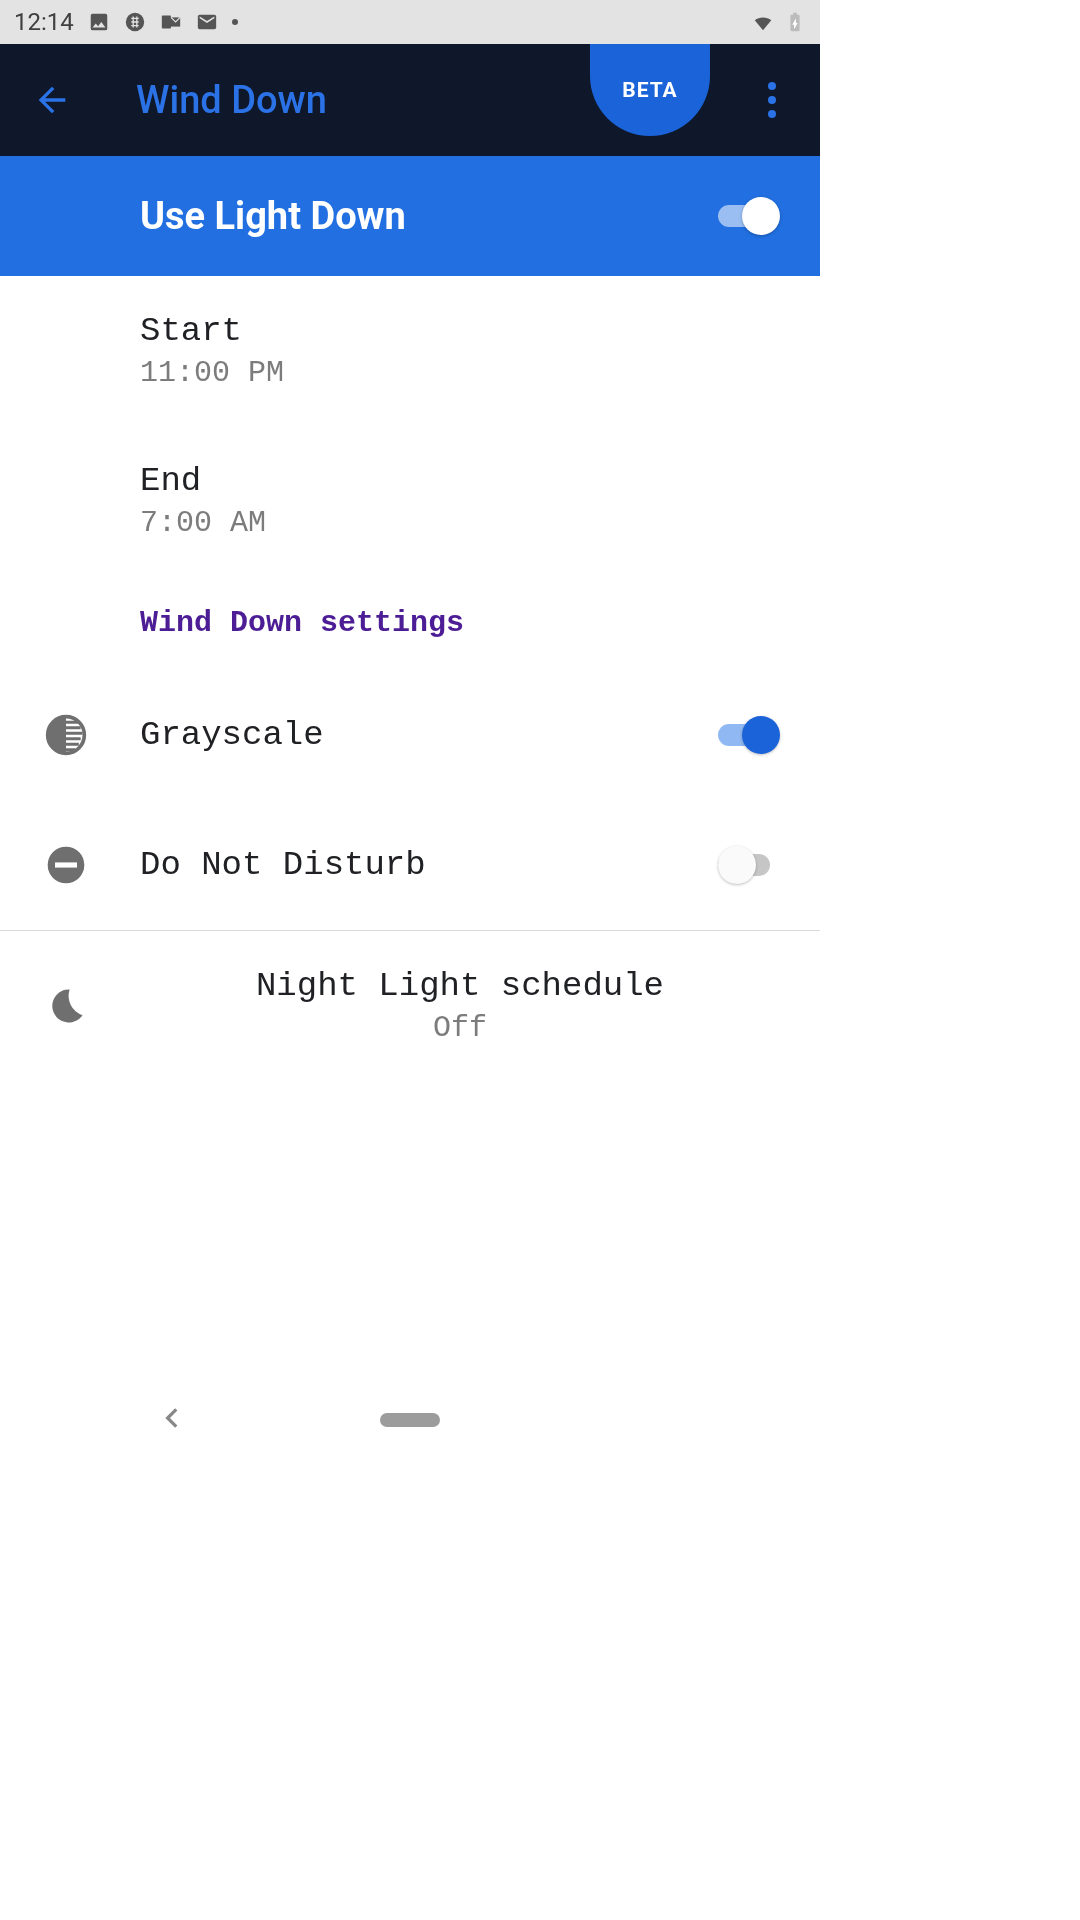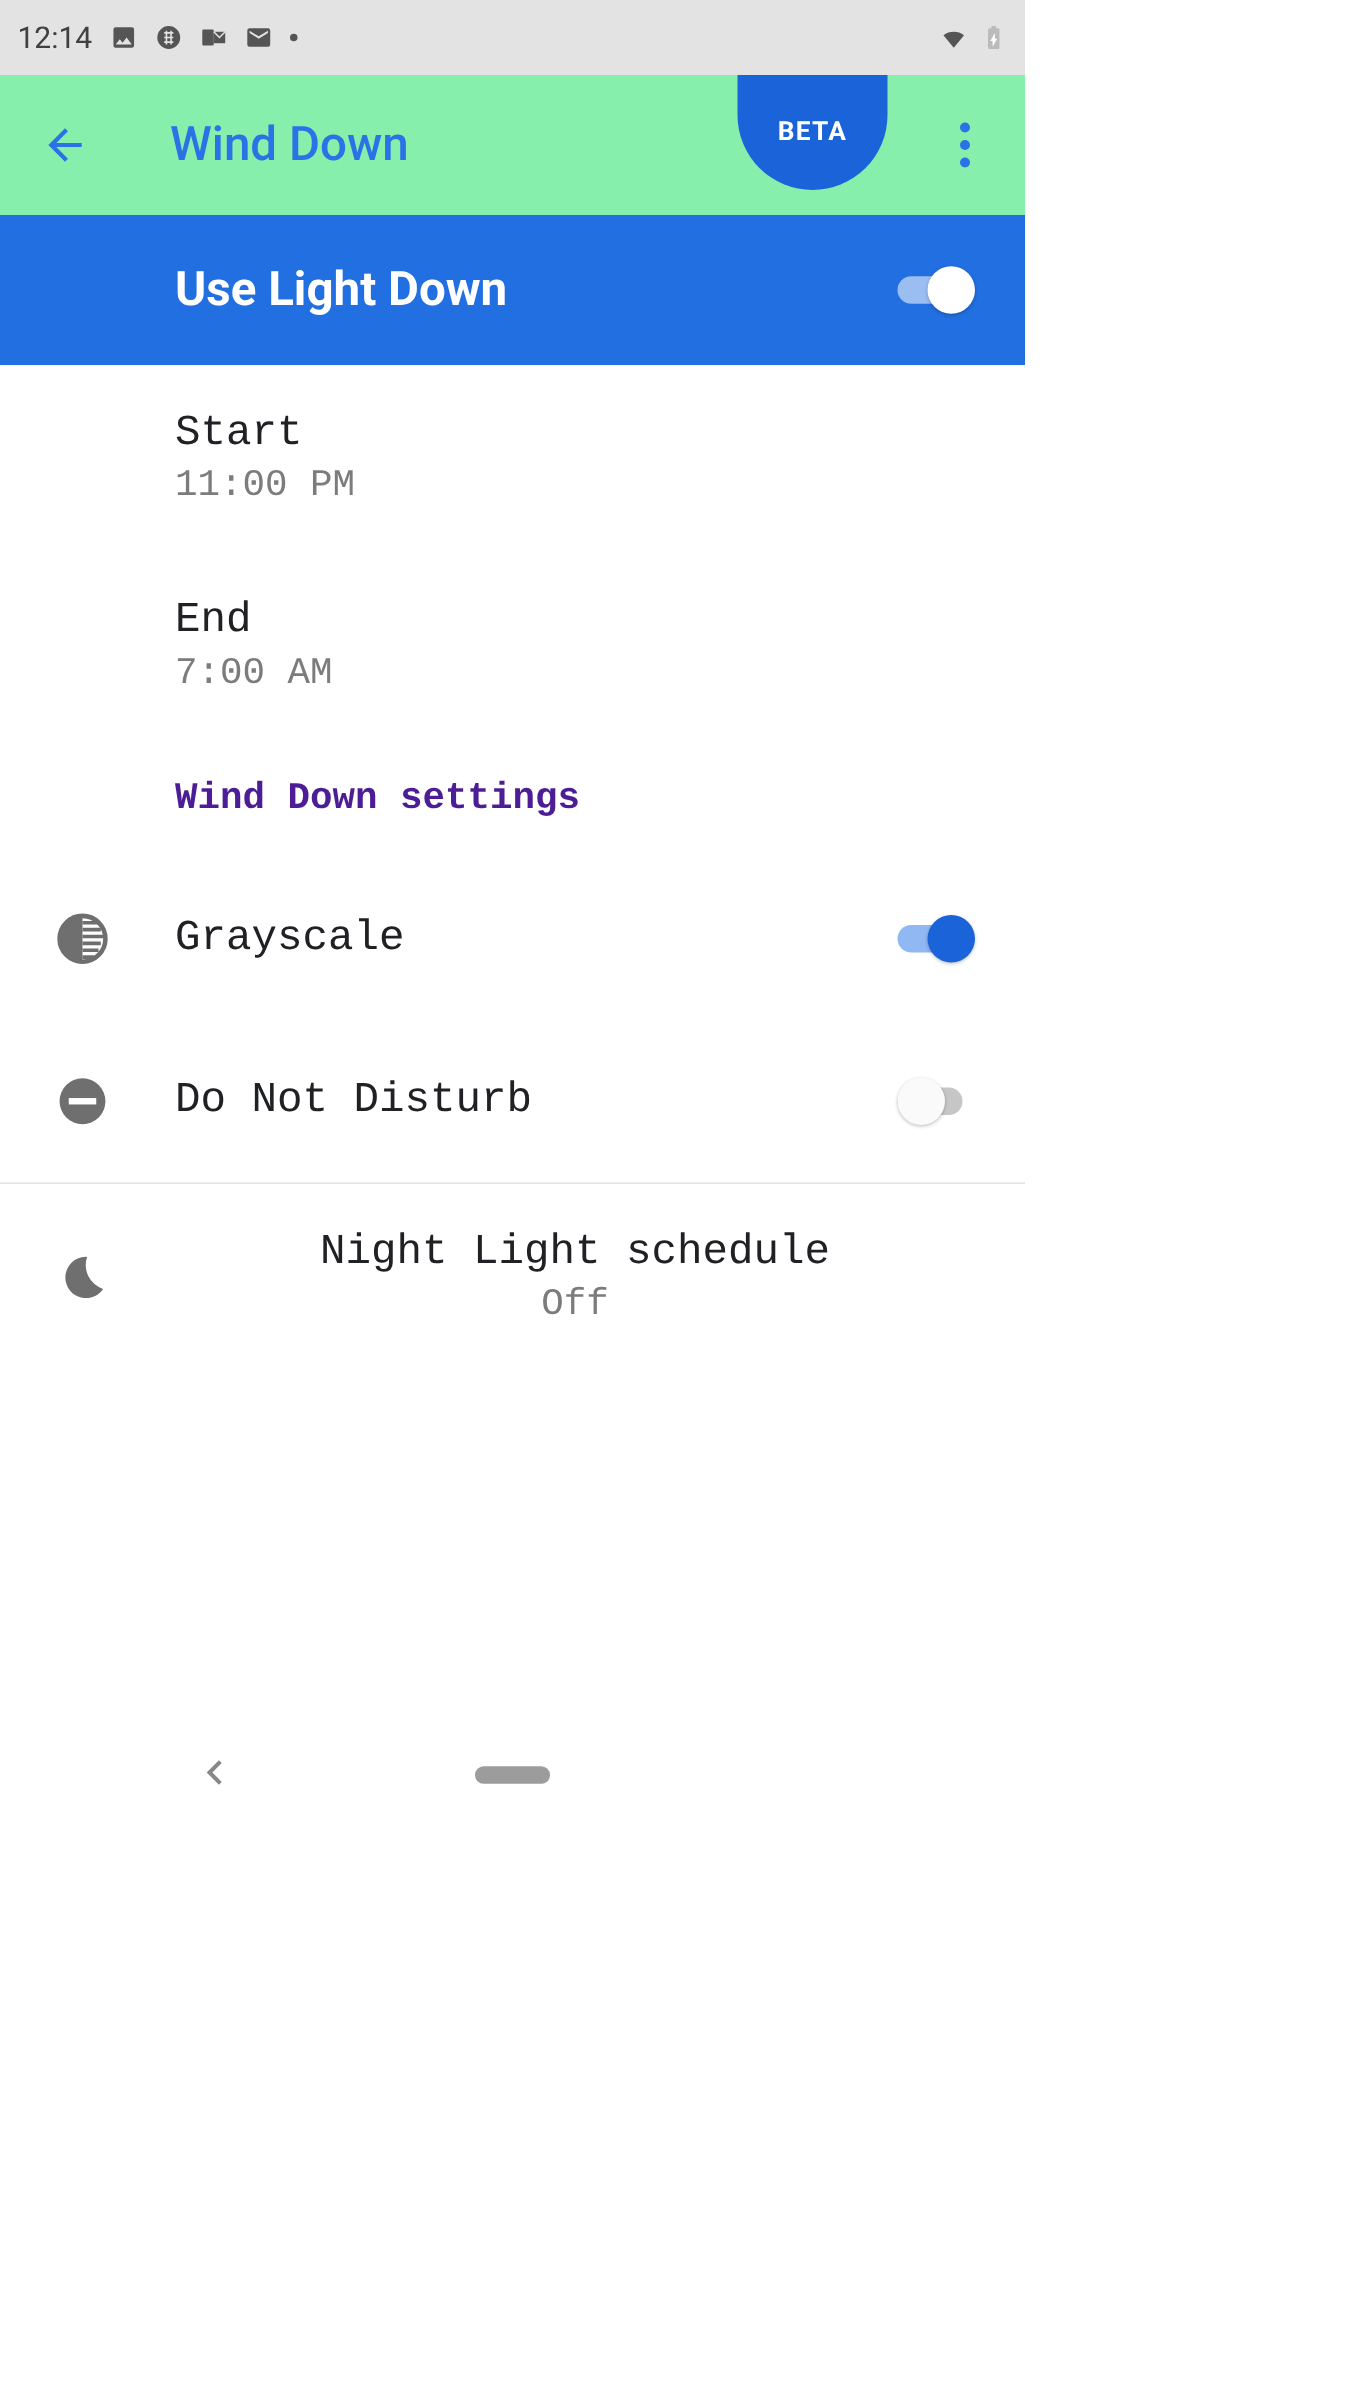--- a/index.html
+++ b/index.html
@@ -7,38 +7,38 @@
     width: 820px;
     height: 1455px;
     font-family: Roboto, "Helvetica Neue", Arial, sans-serif;
     background: #ffffff;
     color: #202124;
     overflow: hidden;
     position: relative;
   }
   
   .status-bar {
-    height: 60px;
+    height: 44px;
     background: #e3e3e3;
     display: flex;
     align-items: center;
     padding: 0 14px;
     font-size: 24px;
     color: #404040;
   }
   .status-left { display: flex; align-items: center; gap: 14px; }
   .status-time { font-weight: 400; }
   .status-right { margin-left: auto; display: flex; align-items: center; gap: 10px; }
   .status-icon { width: 22px; height: 22px; display: inline-flex; align-items: center; justify-content: center; }
   .status-icon svg { width: 22px; height: 22px; fill: #555; }
   .status-dot { width: 6px; height: 6px; border-radius: 50%; background:#555; }
   
   .app-bar {
     height: 112px;
-    background: #86efac;
+    background: #0f172a;
     display: flex;
     align-items: center;
     padding: 0 20px 0 28px;
     position: relative;
     border-bottom: 0;
   }
   .back-arrow { width: 48px; height: 48px; display:flex; align-items:center; justify-content:center; }
   .back-arrow svg { width: 40px; height: 40px; }
   .app-title {
     color: #2a72e6;

